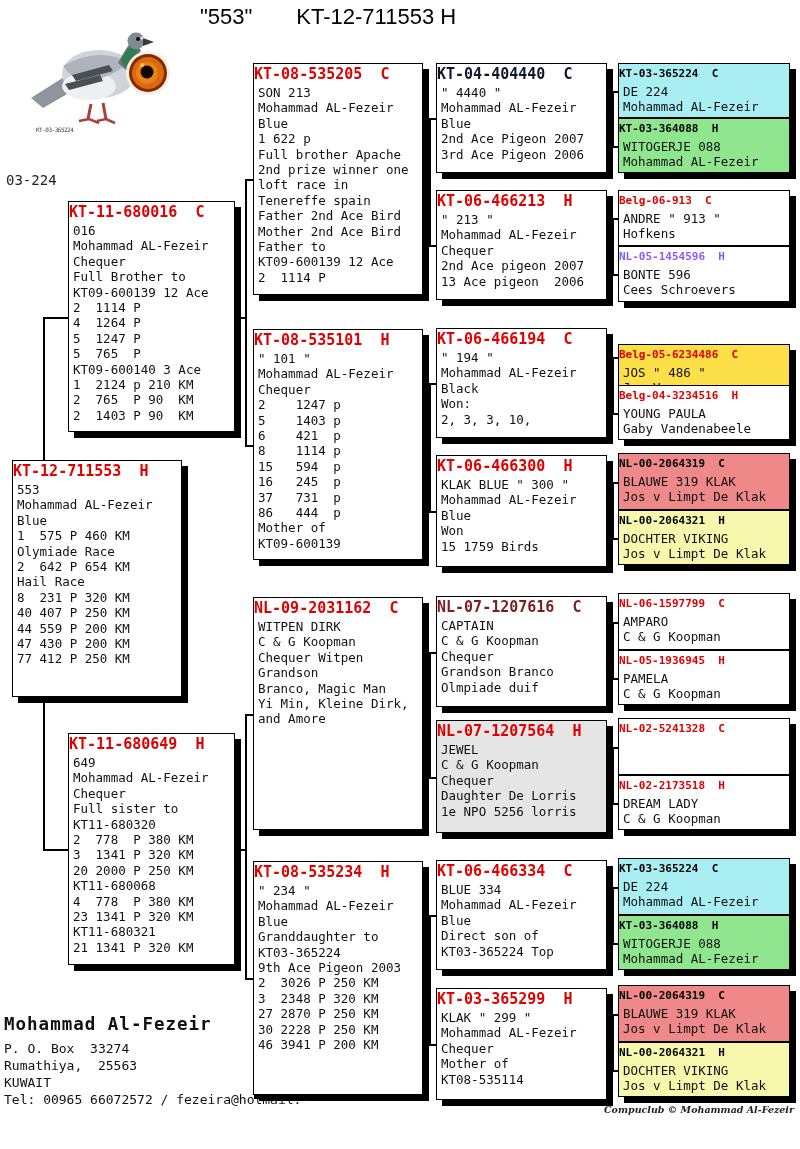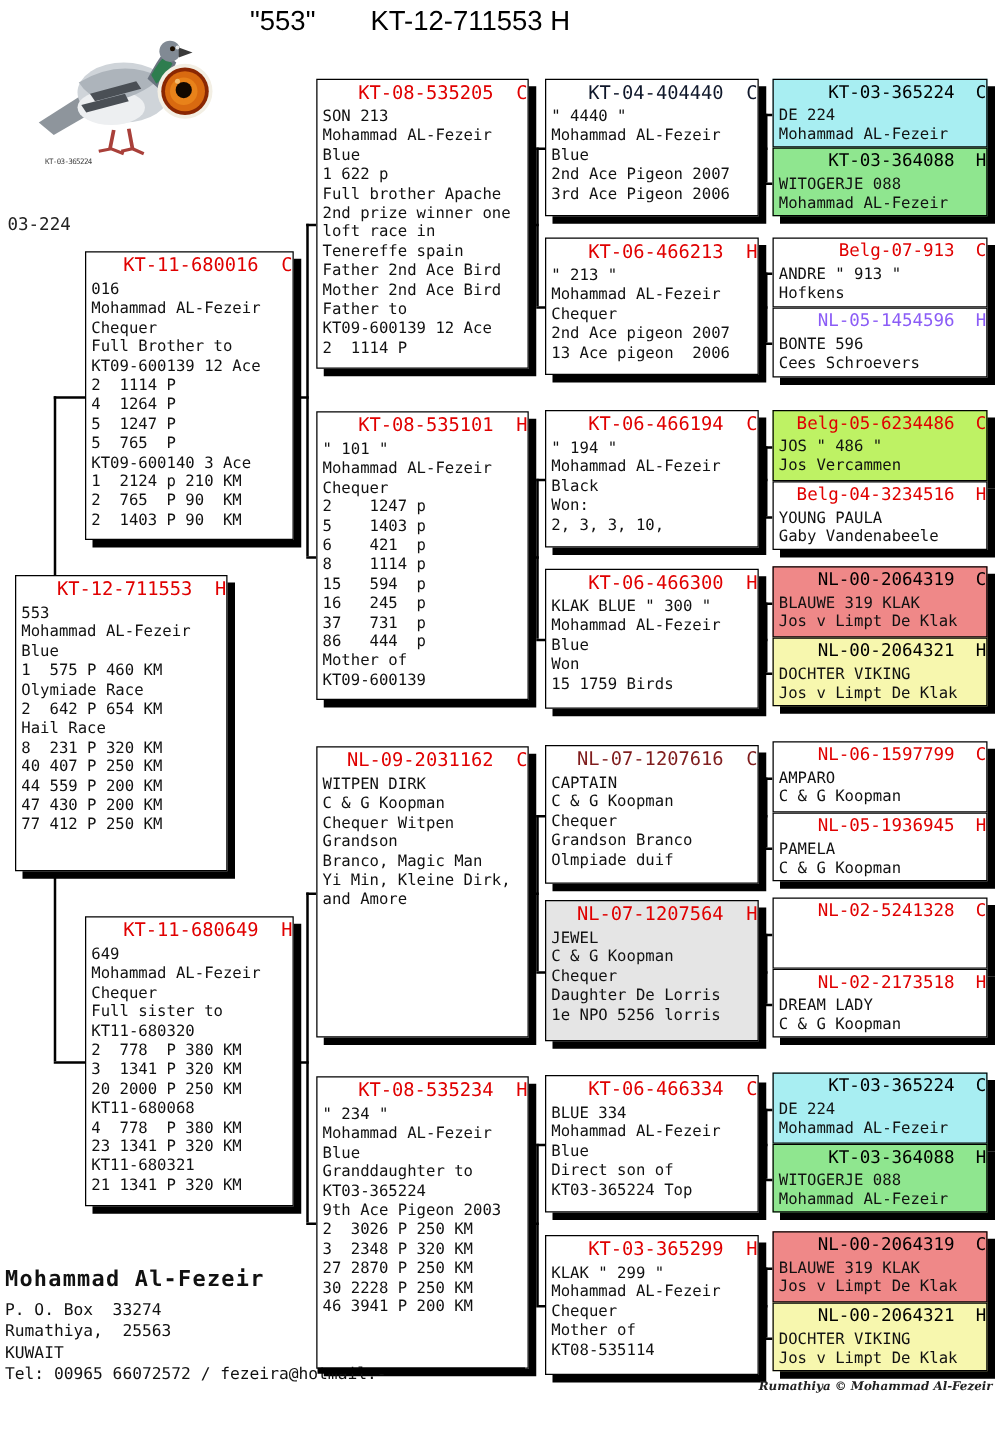--- a/index.html
+++ b/index.html
@@ -18,24 +18,24 @@
     position:absolute;left:6px;top:172px;font-size:14px;color:#222;
   }
   .photo-caption{
     position:absolute;left:36px;top:126px;font-size:6px;color:#444;letter-spacing:-0.5px;
   }
   .box{
     position:absolute;border:1px solid #000;background:#fff;
     box-shadow:6px 6px 0 #000;overflow:hidden;box-sizing:border-box;
   }
   .box .title{
-    font-weight:normal;font-size:15px;text-align:right;
+    font-weight:bold;font-size:15px;text-align:left;
     padding-top:1px;white-space:pre;line-height:19px;
   }
-  .box.small .title{font-size:14px;line-height:18px;}
+  .box.small .title{font-size:11px;line-height:18px;}
   .box pre{
     margin:0;padding:1px 0 0 4px;font-family:inherit;
     font-size:12.5px;line-height:15.4px;color:#111;
   }
   .line{position:absolute;background:#000;}
   .owner{position:absolute;left:4px;top:1014px;}
   .owner .name{
     font-weight:bold;font-size:17.5px;letter-spacing:1px;margin-bottom:6px;white-space:pre;
   }
   .owner .addr{font-size:13px;line-height:17px;white-space:pre;}
@@ -317,30 +317,30 @@
         <div class="title" style="color: rgb(0, 0, 0);">KT-03-365224  C</div>
         <pre>DE 224
 Mohammad AL-Fezeir</pre>
       </div>
       <div class="box small" style="left: 618px; top: 118px; width: 172px; height: 55px; background: rgb(143, 230, 143);">
         <div class="title" style="color: rgb(0, 0, 0);">KT-03-364088  H</div>
         <pre>WITOGERJE 088
 Mohammad AL-Fezeir</pre>
       </div>
       <div class="box small" style="left: 618px; top: 190px; width: 172px; height: 56px; background: rgb(255, 255, 255);">
-        <div class="title" style="color: rgb(224, 0, 0);">Belg-07-913  C</div>
+        <div class="title" style="color: rgb(224, 0, 0);">Belg-06-913  C</div>
         <pre>ANDRE " 913 "
 Hofkens</pre>
       </div>
       <div class="box small" style="left: 618px; top: 246px; width: 172px; height: 56px; background: rgb(255, 255, 255);">
         <div class="title" style="color: #8b5cf6;">NL-05-1454596  H</div>
         <pre>BONTE 596
 Cees Schroevers</pre>
       </div>
-      <div class="box small" style="left: 618px; top: 328px; width: 172px; height: 57px; background: #bef264;">
+      <div class="box small" style="left: 618px; top: 344px; width: 172px; height: 57px; background: #fde047;">
         <div class="title" style="color: rgb(224, 0, 0);">Belg-05-6234486  C</div>
         <pre>JOS " 486 "
 Jos Vercammen</pre>
       </div>
       <div class="box small" style="left: 618px; top: 385px; width: 172px; height: 55px; background: rgb(255, 255, 255);">
         <div class="title" style="color: rgb(224, 0, 0);">Belg-04-3234516  H</div>
         <pre>YOUNG PAULA
 Gaby Vandenabeele</pre>
       </div>
       <div class="box small" style="left: 618px; top: 453px; width: 172px; height: 57px; background: rgb(239, 136, 136);">
@@ -395,14 +395,14 @@
 
   <div class="owner">
     <div class="name">Mohammad Al-Fezeir</div>
     <div class="addr">P. O. Box  33274</div>
     <div class="addr">Rumathiya,  25563</div>
     <div class="addr">KUWAIT</div>
     <div class="addr">Tel: 00965 66072572 / fezeira@hotmail.-</div>
   </div>
   <div class="tel-bar"></div>
 
-  <div class="credit">Rumathiya © Mohammad Al-Fezeir</div>
+  <div class="credit">Compuclub © Mohammad Al-Fezeir</div>
 </div>
 
 </body></html>

